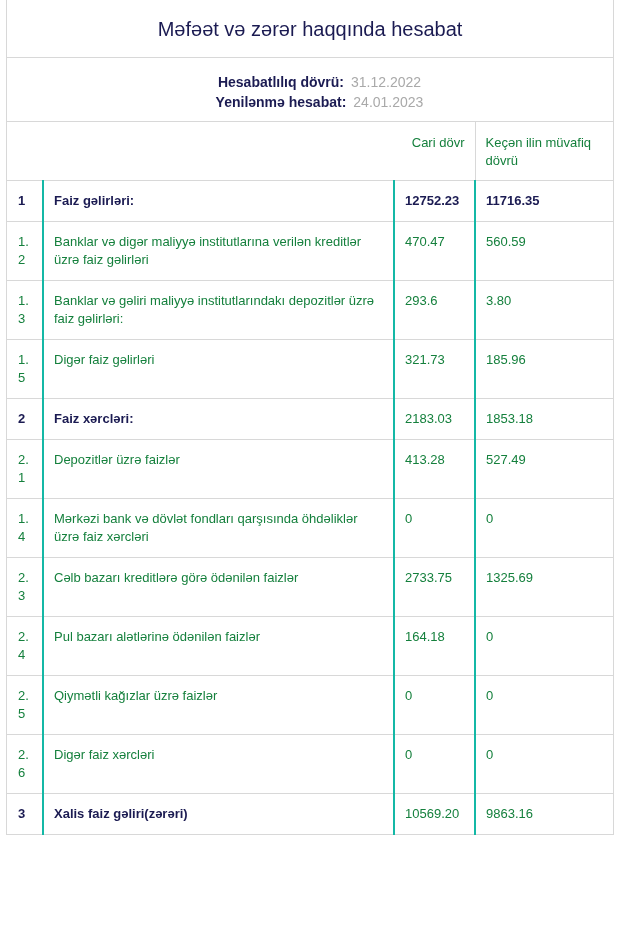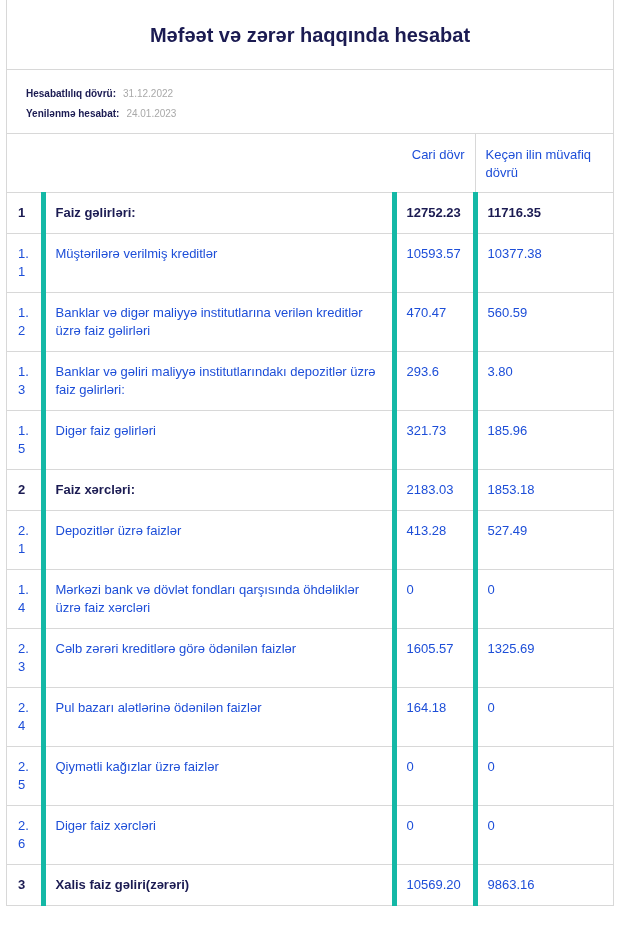--- a/index.html
+++ b/index.html
@@ -19,34 +19,35 @@
     border-left: 1px solid #d8d8d8;
     border-right: 1px solid #d8d8d8;
     background: #ffffff;
   }
   .title-bar {
     text-align: center;
     padding: 12px 8px 11px 8px;
     border-bottom: 1px solid #d8d8d8;
   }
   .title-bar h1 {
-    margin: 11px;
+    margin: 5px;
     font-size: 20px;
     line-height: 24px;
-    font-weight: bold;
+    font-weight: normal;
     color: #1b1b52;
   }
   .info-block {
     padding: 14px 0 9px 19px;
     border-bottom: 1px solid #d8d8d8;
   }
   .info-line {
-    font-size: 10px;
+    font-size: 14px;
     line-height: 20px;
     white-space: nowrap;
+    text-align: center;
   }
   .info-label {
     font-weight: bold;
     color: #1b1b52;
   }
   .info-value {
     color: #a9a9a9;
     margin-left: 7px;
   }
   table.report {
@@ -54,39 +55,39 @@
     border-collapse: collapse;
     table-layout: fixed;
   }
   col.c-no   { width: 36px; }
   col.c-label{ width: 351px; }
   col.c-cur  { width: 81px; }
   col.c-prev { width: 138px; }
   td {
     font-size: 13px;
     line-height: 18px;
-    color: #1d4ed8;
+    color: #15803d;
     vertical-align: top;
     padding: 11px 10px 11px 10px;
     border-bottom: 1px solid #d8d8d8;
     word-wrap: break-word;
   }
   thead td {
     padding-top: 12px;
     padding-bottom: 10px;
   }
   thead td.hdr-current {
     text-align: right;
   }
   thead td.hdr-previous {
     text-align: left;
     border-left: 1px solid #d8d8d8;
   }
   tbody td + td {
-    border-left: 5px solid #14b8a6;
+    border-left: 2px solid #14b8a6;
   }
   tbody td:first-child {
     padding-left: 11px;
   }
   tr.section td:nth-child(1),
   tr.section td:nth-child(2) {
     font-weight: bold;
     color: #1b1b52;
   }
   tr.bold-values td:nth-child(3),
@@ -128,26 +129,20 @@
       </tr>
     </thead>
     <tbody>
         <tr class="section bold-values">
           <td>1</td>
           <td>Faiz gəlirləri:</td>
           <td>12752.23</td>
           <td>11716.35</td>
         </tr>
         <tr>
-          <td>1.1</td>
-          <td>Müştərilərə verilmiş kreditlər</td>
-          <td>10593.57</td>
-          <td>10377.38</td>
-        </tr>
-        <tr>
           <td>1.2</td>
           <td>Banklar və digər maliyyə institutlarına verilən kreditlər üzrə faiz gəlirləri</td>
           <td>470.47</td>
           <td>560.59</td>
         </tr>
         <tr>
           <td>1.3</td>
           <td>Banklar və gəliri maliyyə institutlarındakı depozitlər üzrə faiz gəlirləri:</td>
           <td>293.6</td>
           <td>3.80</td>
@@ -171,22 +166,22 @@
           <td>527.49</td>
         </tr>
         <tr>
           <td>1.4</td>
           <td>Mərkəzi bank və dövlət fondları qarşısında öhdəliklər üzrə faiz xərcləri</td>
           <td>0</td>
           <td>0</td>
         </tr>
         <tr>
           <td>2.3</td>
-          <td>Cəlb zərəri kreditlərə görə ödənilən faizlər</td>
-          <td>1605.57</td>
+          <td>Cəlb bazarı kreditlərə görə ödənilən faizlər</td>
+          <td>2733.75</td>
           <td>1325.69</td>
         </tr>
         <tr>
           <td>2.4</td>
           <td>Pul bazarı alətlərinə ödənilən faizlər</td>
           <td>164.18</td>
           <td>0</td>
         </tr>
         <tr>
           <td>2.5</td>

